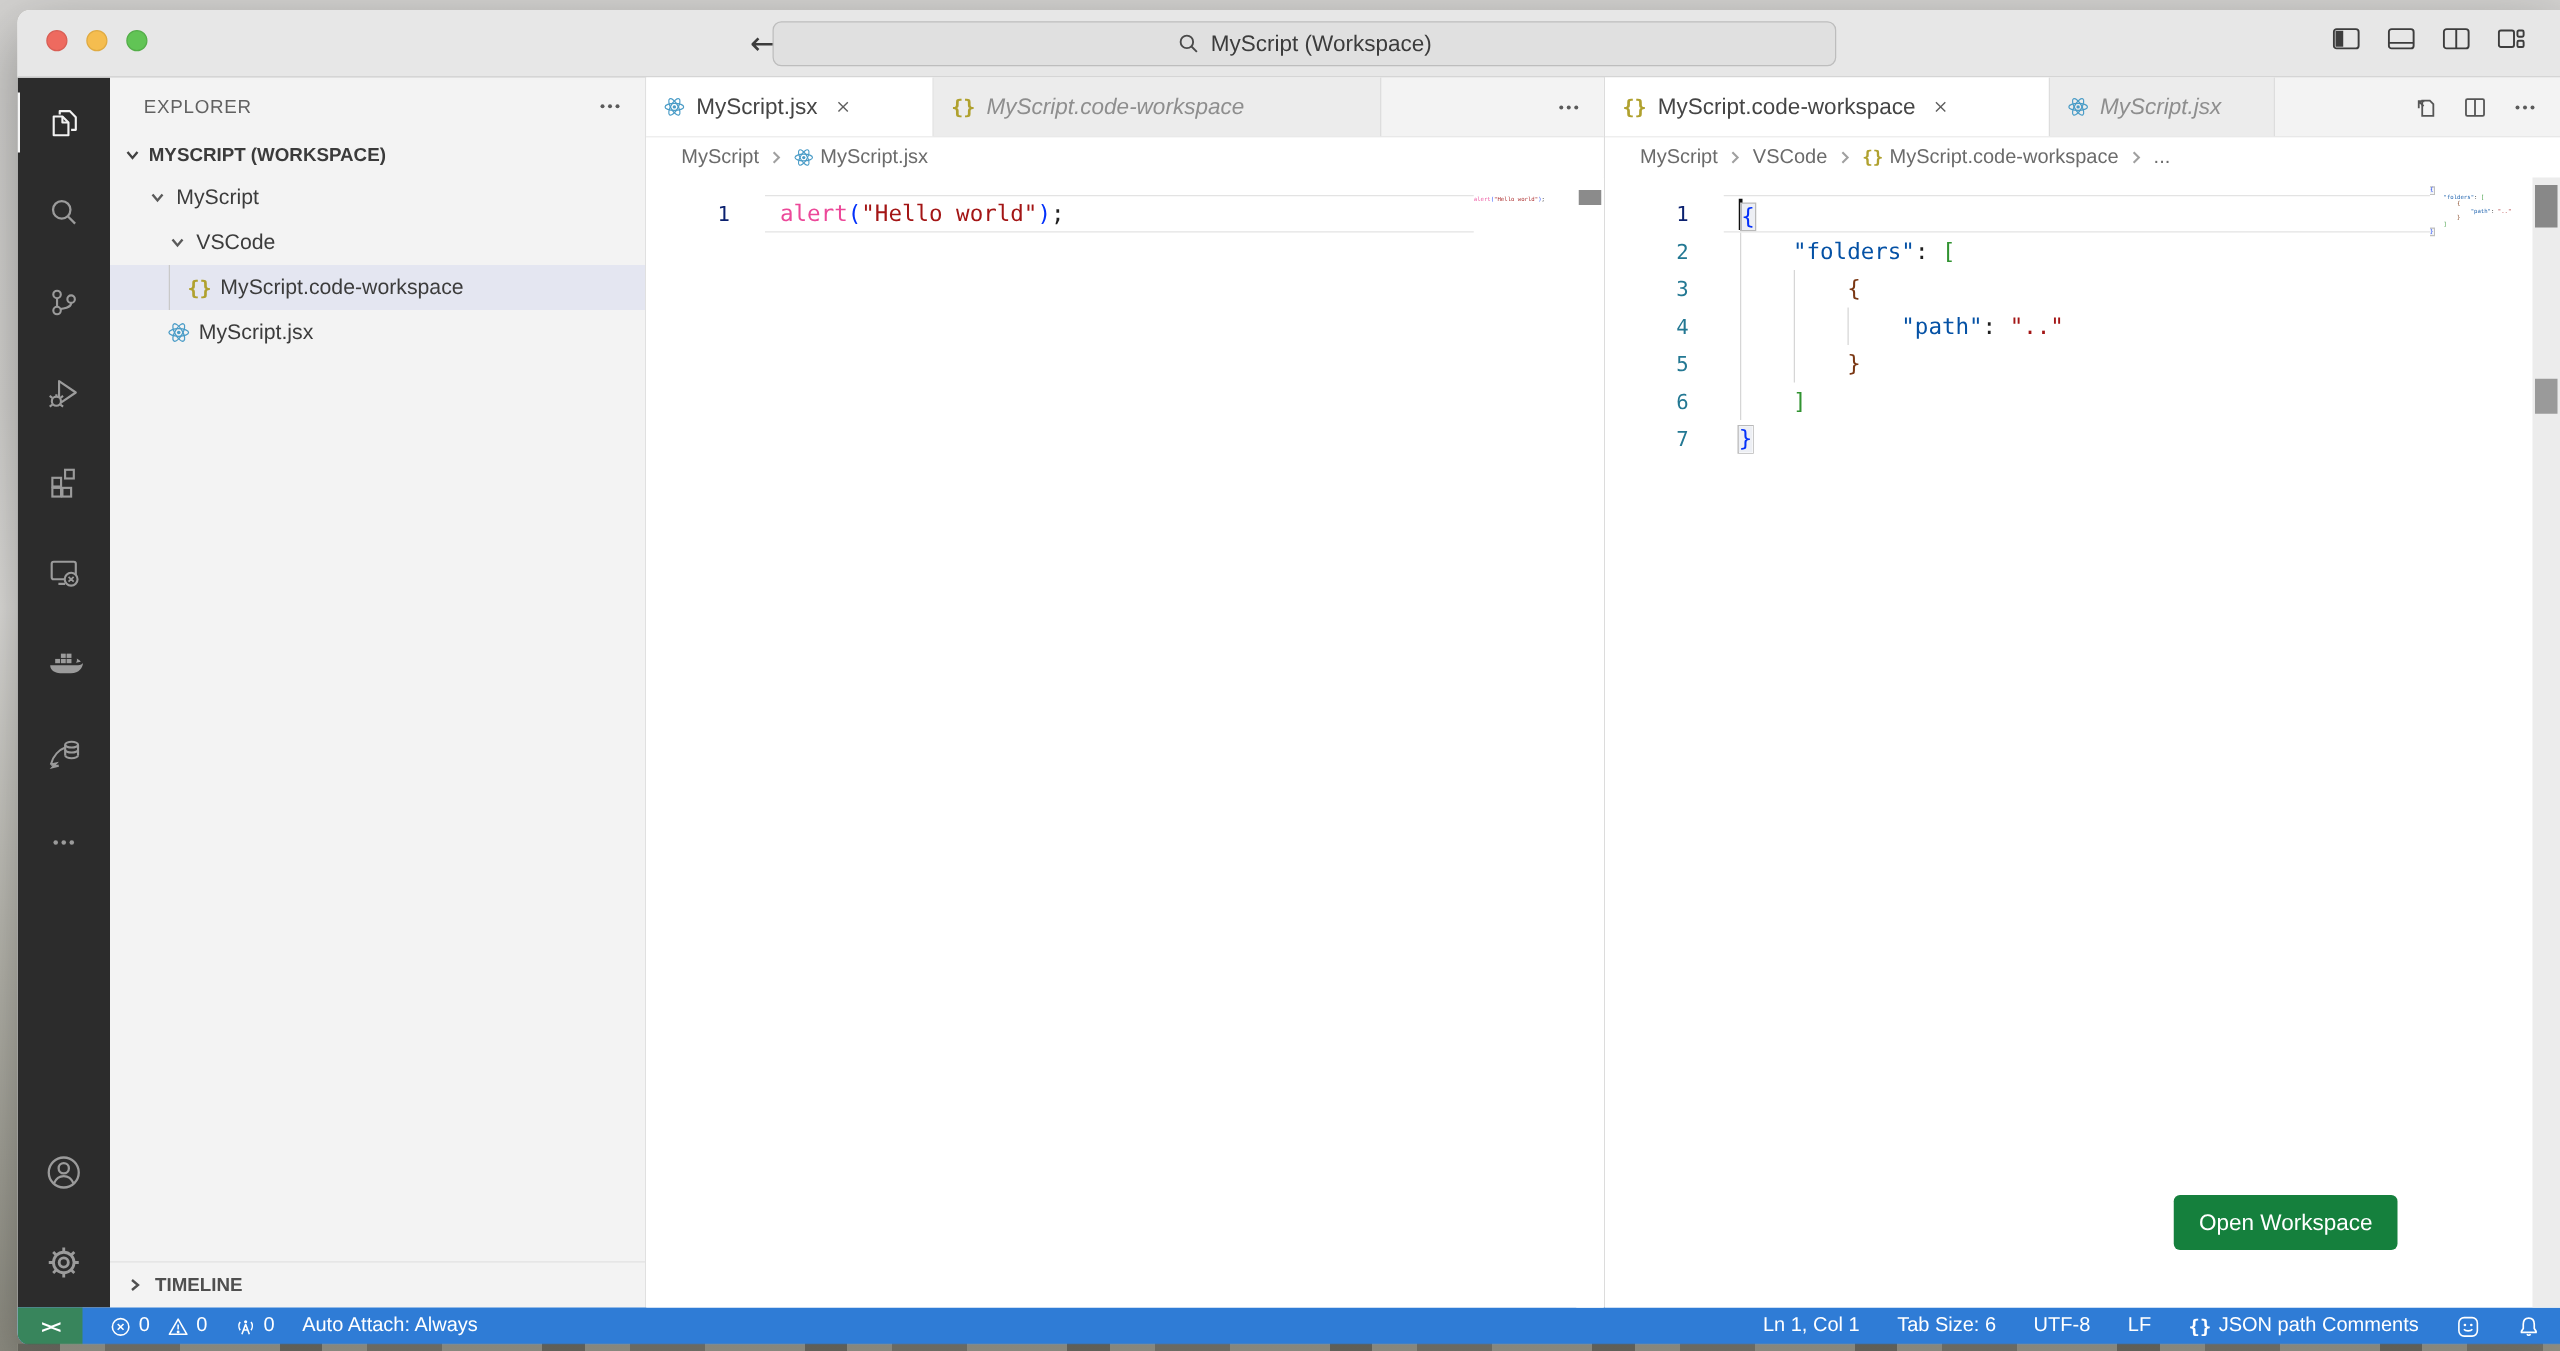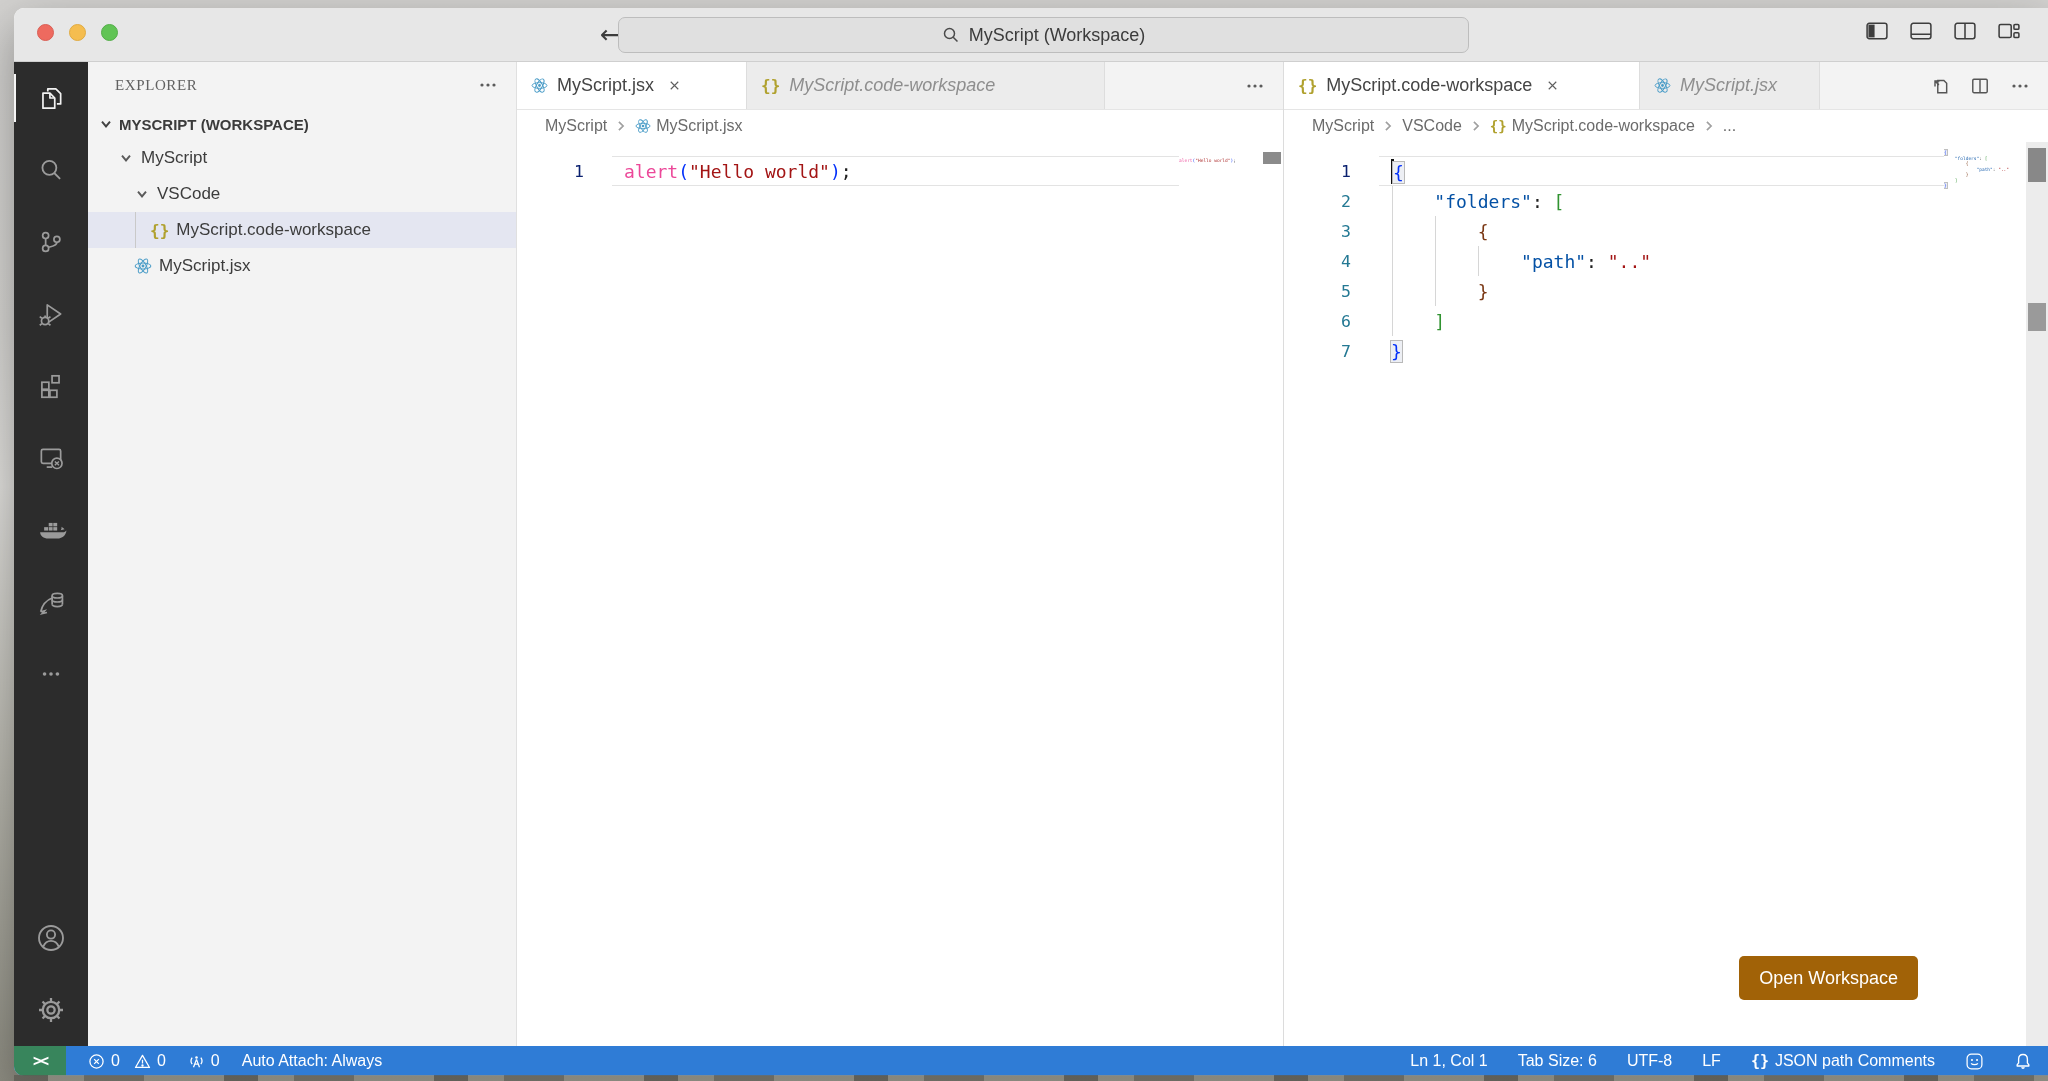--- a/index.html
+++ b/index.html
@@ -33,21 +33,21 @@
 
   
   .activitybar { width:74px; background:#2c2c2c; display:flex; flex-direction:column; align-items:center; flex:0 0 74px; }
   .act-item { width:74px; height:72px; display:flex; align-items:center; justify-content:center; position:relative; }
   .act-item.active::before { content:""; position:absolute; left:0; top:12px; bottom:12px; width:2px; background:#f5f5f5; }
   .act-spacer { flex:1; }
   .act-item svg { display:block; }
 
   
   .sidebar { width:429px; background:#f3f3f3; border-right:1px solid #e0e0e0; display:flex; flex-direction:column; flex:0 0 429px; }
-  .sb-header { height:46px; display:flex; align-items:center; padding:0 18px 0 27px; color:#616161; font-size:15px; letter-spacing:.6px;font-family:Liberation Serif, serif; }
+  .sb-header { height:46px; display:flex; align-items:center; padding:0 18px 0 27px; color:#616161; font-size:15px; letter-spacing:.6px; }
   .sb-header .grow { flex:1; }
   .sb-section { height:32px; display:flex; align-items:center; gap:5px; padding-left:10px; font-weight:bold; font-size:15px; color:#3b3b3b; }
   .tree-row { height:36px; display:flex; align-items:center; gap:7px; font-size:17px; color:#3c3c3c; position:relative; }
   .tree-row.lvl1 { padding-left:30px; } .tree-row.lvl2 { padding-left:46px; } .tree-row.lvl3 { padding-left:62px; }
   .tree-row.selected { background:#e4e6f1; }
   .tree-guide { position:absolute; left:47px; top:0; bottom:0; width:1px; background:#c9c9c9; }
   .braces-ic { font-family:"DejaVu Sans Mono",monospace; font-weight:bold; color:#b0a12e; font-size:16px; }
   .sb-grow { flex:1; }
   .sb-panel { height:37px; border-top:1px solid #e2e2e2; display:flex; align-items:center; gap:8px; padding-left:12px;
     font-weight:bold; font-size:15px; color:#4f4f4f; }
@@ -82,21 +82,21 @@
   .tk-bm{color:#0431fa;background:#edeff4;box-shadow:0 0 0 1px #b9b9b9;}
   .cursor { display:inline-block; width:3px; height:25px; background:#101010; vertical-align:-5px; margin-right:-1px; }
   .indent-guide { position:absolute; width:1px; background:#d6d6d6; }
 
   .minimap { width:82px; flex:0 0 82px; padding-top:8px; overflow:hidden; }
   .mini-line { font-family:"DejaVu Sans Mono",monospace; font-size:4.5px; line-height:5.5px; white-space:pre; opacity:.9; }
   .scrollcol { width:22px; flex:0 0 22px; background:#ececec; position:relative; }
   .scroll-thumb { position:absolute; left:2px; right:2px; background:#777; opacity:.85; }
   .scroll-mark { position:absolute; left:2px; right:2px; background:#9a9a9a; }
 
-  .open-ws-btn { position:absolute; right:130px; bottom:46px; height:44px; padding:0 20px; background:#a16207; color:#fff;
+  .open-ws-btn { position:absolute; right:130px; bottom:46px; height:44px; padding:0 20px; background:#15803d; color:#fff;
     font-size:18px; border:none; border-radius:5px; display:flex; align-items:center; font-family:"Liberation Sans",sans-serif; }
 
   
   .statusbar { height:30px; background:#2f7cd6; color:#fff; display:flex; align-items:center; font-size:16px; flex:0 0 30px; }
   .sb-remote { height:30px; background:#38855c; display:flex; align-items:center; justify-content:center; width:52px;
     font-family:"DejaVu Sans Mono",monospace; font-weight:bold; font-size:15px; letter-spacing:-2px; }
   .st-item { display:flex; align-items:center; gap:6px; margin-left:22px; }
   .st-right { margin-left:auto; display:flex; align-items:center; padding-right:16px;justify-content:center; }
   .st-right .st-item { margin-left:30px; }
   .st-braces { font-family:"DejaVu Sans Mono",monospace; font-weight:bold; font-size:15px; }
@@ -272,20 +272,26 @@
       <div class="tree-row lvl2">
         <svg width="18" height="18" viewBox="0 0 16 16" fill="none" stroke="#4a9cc7" stroke-width="0.9">
             <ellipse cx="8" cy="8" rx="7" ry="2.7"></ellipse>
             <ellipse cx="8" cy="8" rx="7" ry="2.7" transform="rotate(60 8 8)"></ellipse>
             <ellipse cx="8" cy="8" rx="7" ry="2.7" transform="rotate(120 8 8)"></ellipse>
             <circle cx="8" cy="8" r="1.3" fill="#4a9cc7" stroke="none"></circle>
           </svg>
         <span>MyScript.jsx</span>
       </div>
       <div class="sb-grow"></div>
+      <div class="sb-panel">
+        <svg width="16" height="16" viewBox="0 0 10 10" fill="none" stroke="#4f4f4f" stroke-width="1.2">
+            <polyline points="3.5,2.5 6.5,5 3.5,7.5"></polyline>
+          </svg>
+        <span>TIMELINE</span>
+      </div>
     </div>
 
     <div class="editors">
 
       <div class="egroup egroup1">
         <div class="tabsbar">
           <div class="tab active" style="width:230px">
             <svg width="17" height="17" viewBox="0 0 16 16" fill="none" stroke="#4a9cc7" stroke-width="0.9">
                 <ellipse cx="8" cy="8" rx="7" ry="2.7"></ellipse>
                 <ellipse cx="8" cy="8" rx="7" ry="2.7" transform="rotate(60 8 8)"></ellipse>

